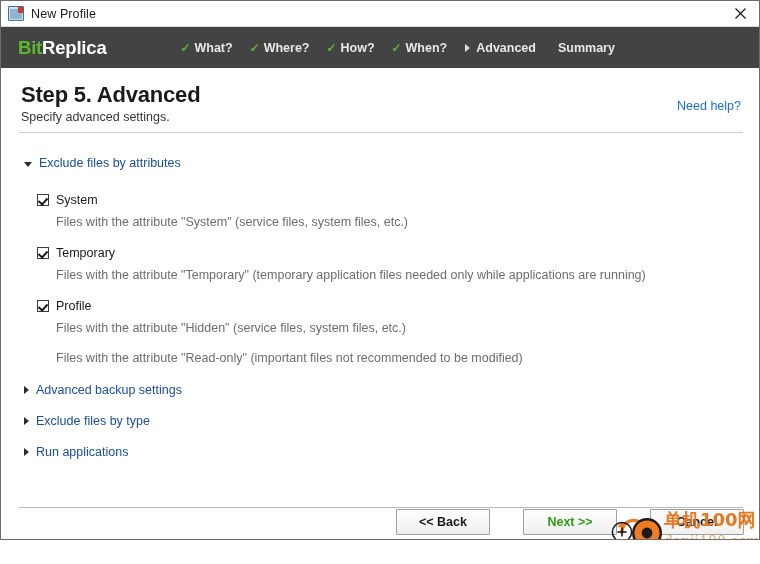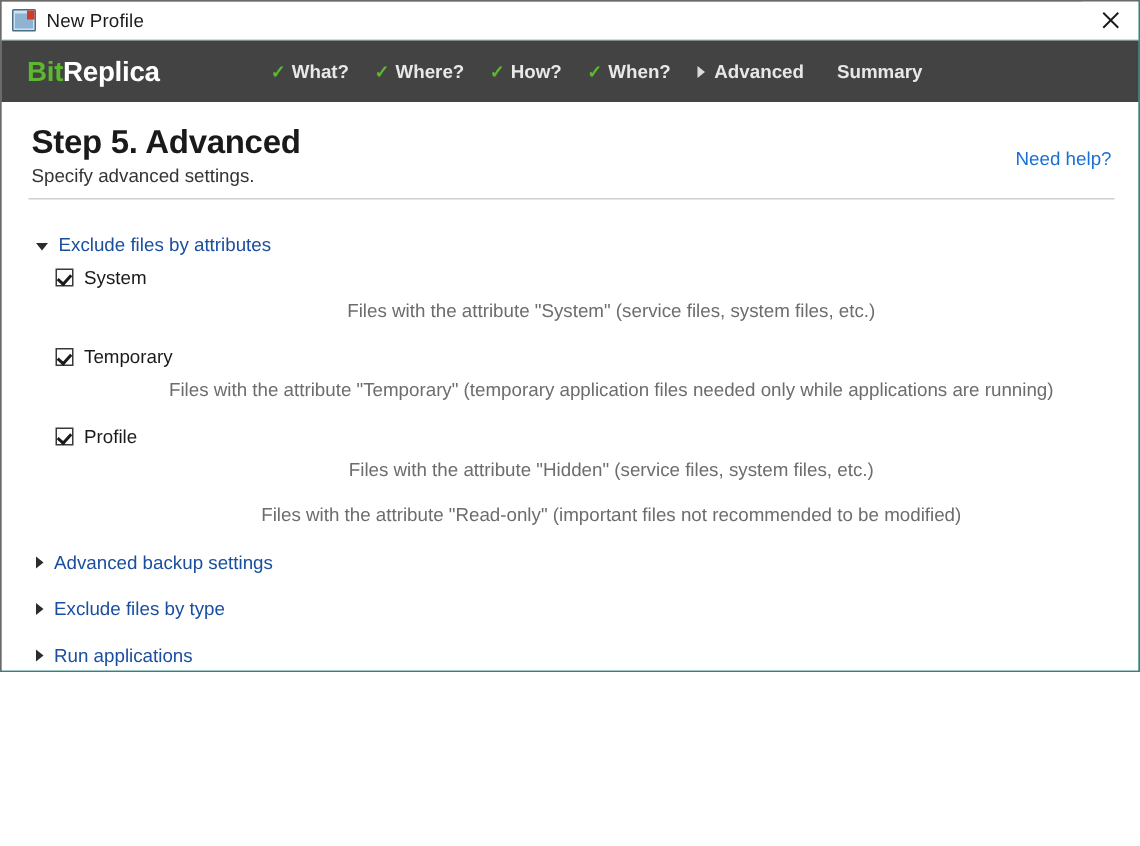--- a/index.html
+++ b/index.html
@@ -11,24 +11,24 @@
     width: 760px;
     height: 564px;
     font-family: "Liberation Sans", sans-serif;
     overflow: hidden;
     -webkit-font-smoothing: antialiased;
   }
 
   #app {
     position: relative;
     width: 760px;
-    height: 448px;
+    height: 540px;
     box-sizing: border-box;
     border: 1px solid #6b6b6b;
-    background: #14b8a6;
+    background: #fca5a5;
     overflow: hidden;
   }
 
   
   .titlebar {
     position: relative;
     height: 26px;
     background: #ffffff;
     border-bottom: 1px solid #d9d9d9;
     display: flex;
@@ -205,21 +205,21 @@
     border-bottom: 4px solid transparent;
   }
   .tri.down {
     border-top: 5px solid #2c2c2c;
     border-left: 4px solid transparent;
     border-right: 4px solid transparent;
     margin-top: 2px;
   }
   .section-head .label { line-height: 18px; }
 
-  .attr-list { margin-top: 5px; text-align: center; }
+  .attr-list { margin-top: 20px; }
   .attr-row { margin-bottom: 16px; }
   .attr-top {
     display: flex;
     align-items: center;
     padding-left: 36px;
     height: 16px;
   }
   .cb {
     width: 12px;
     height: 12px;

